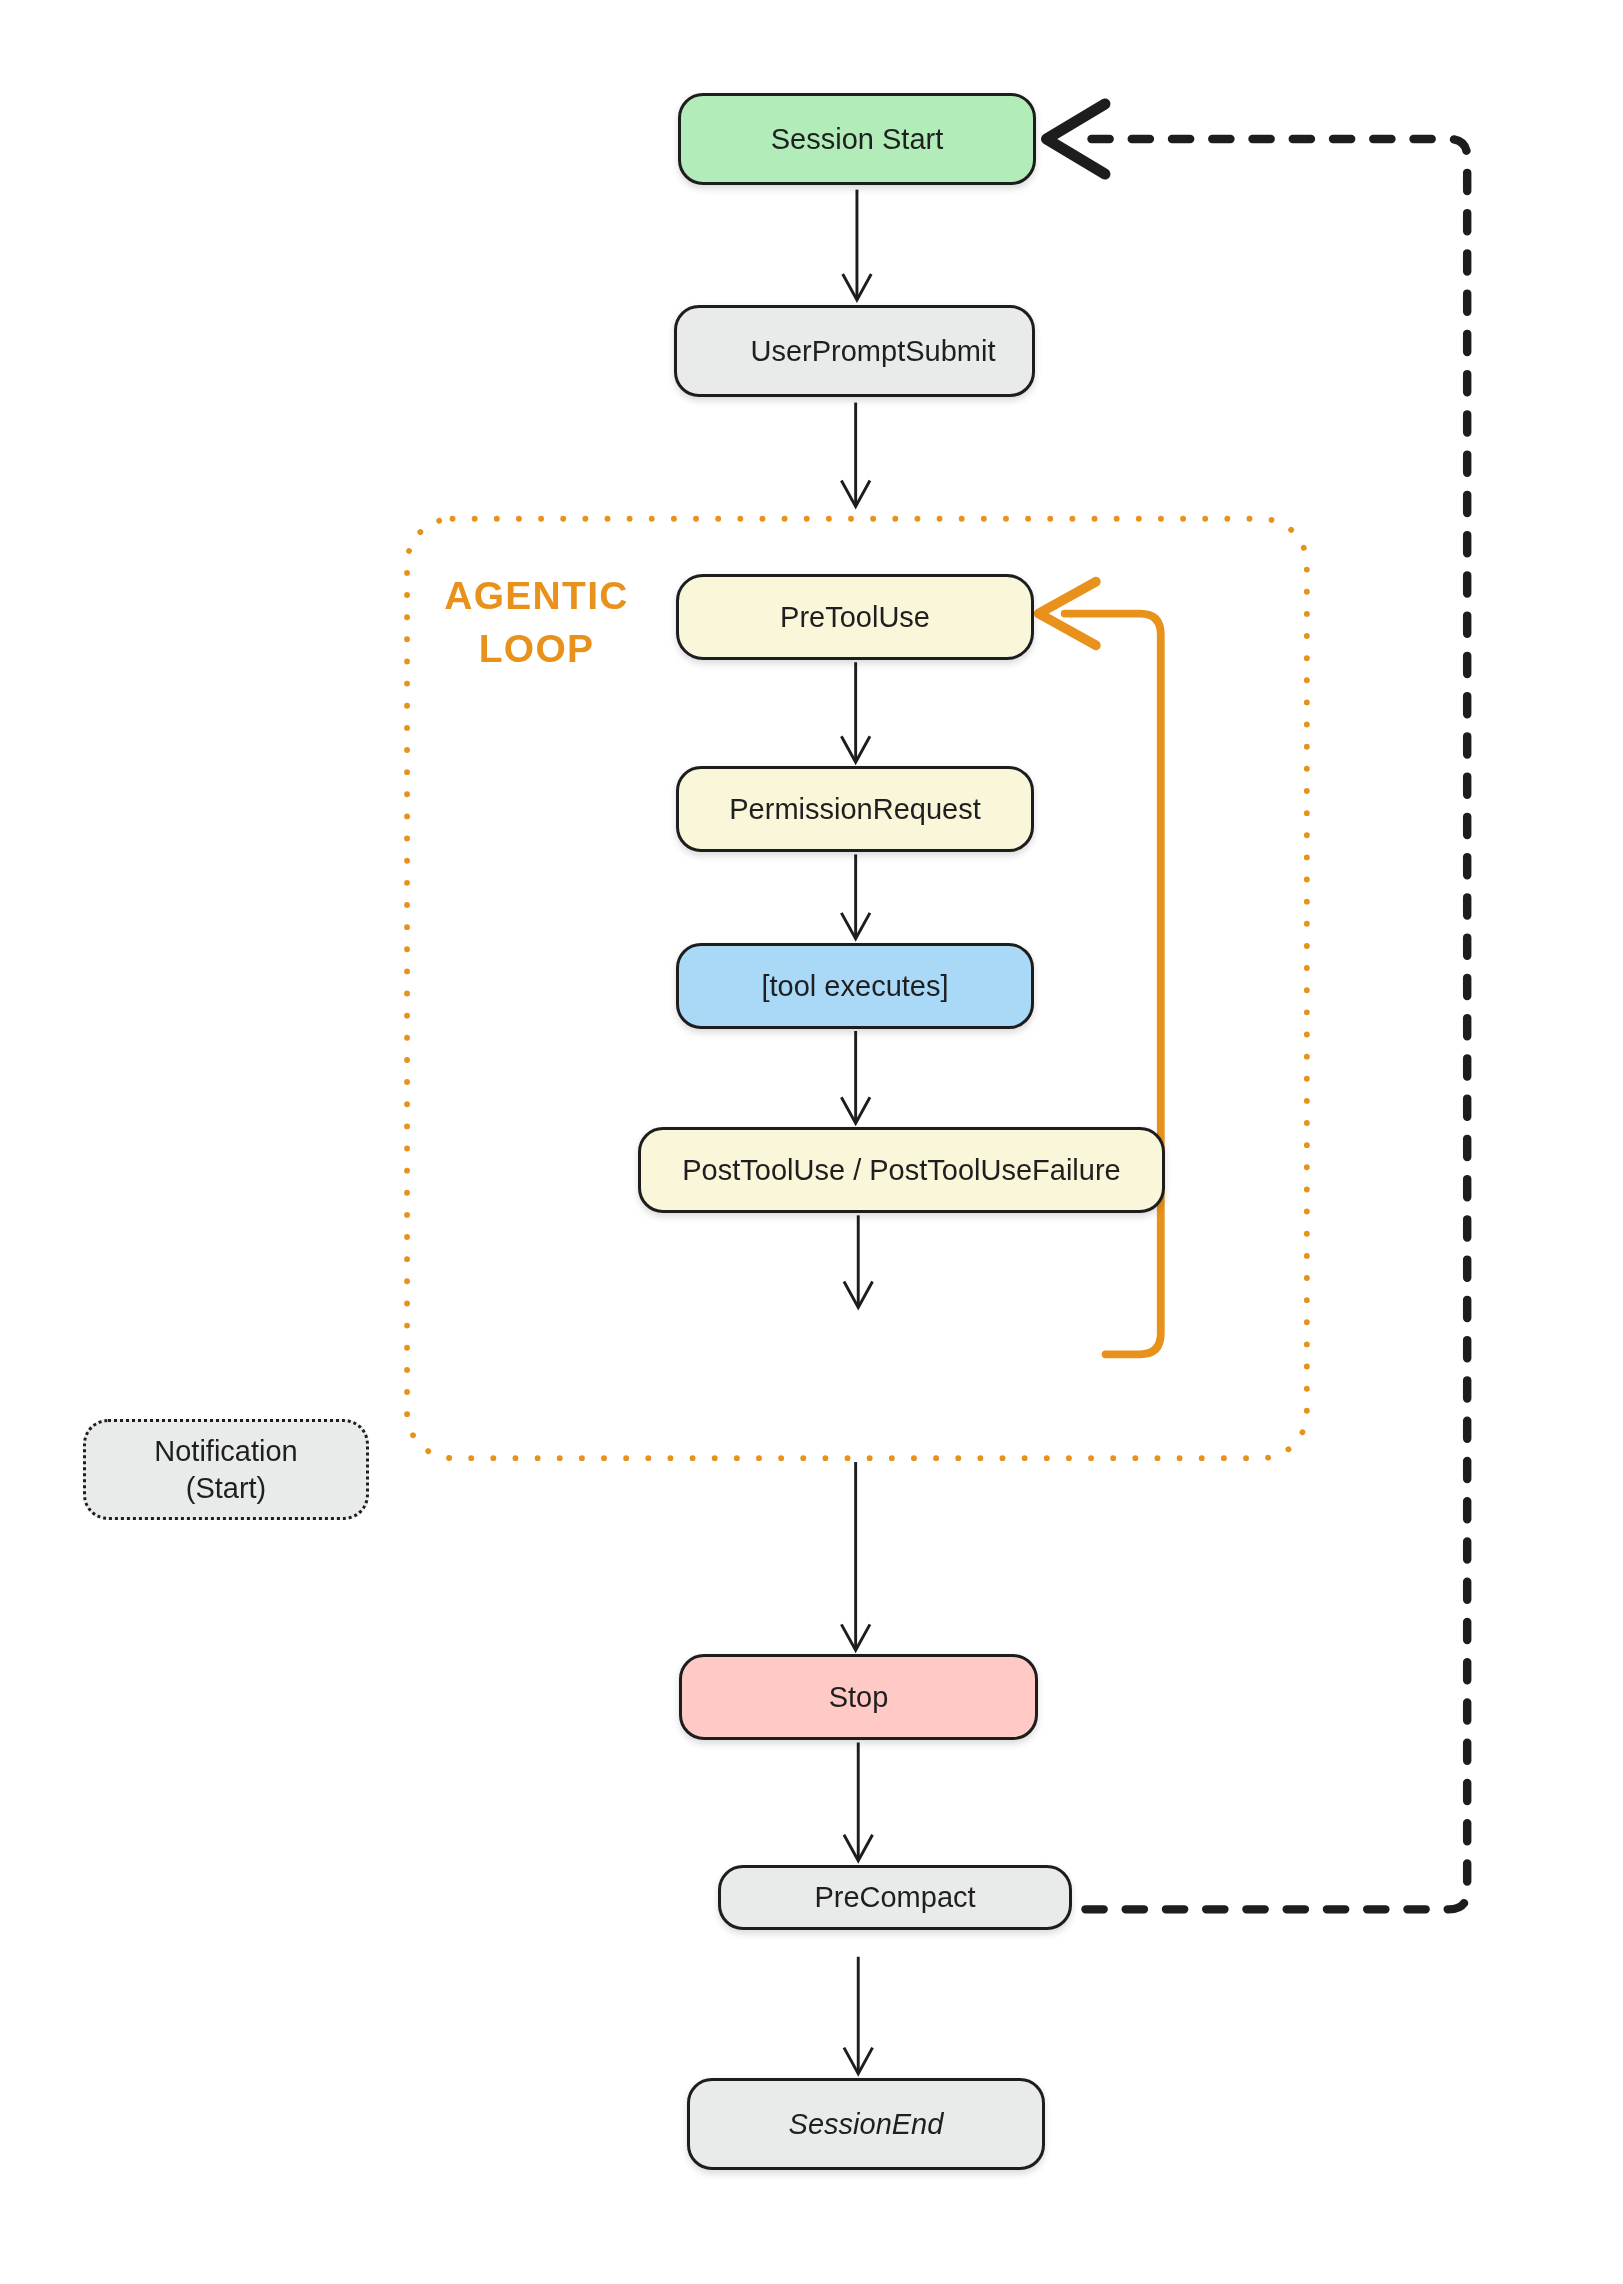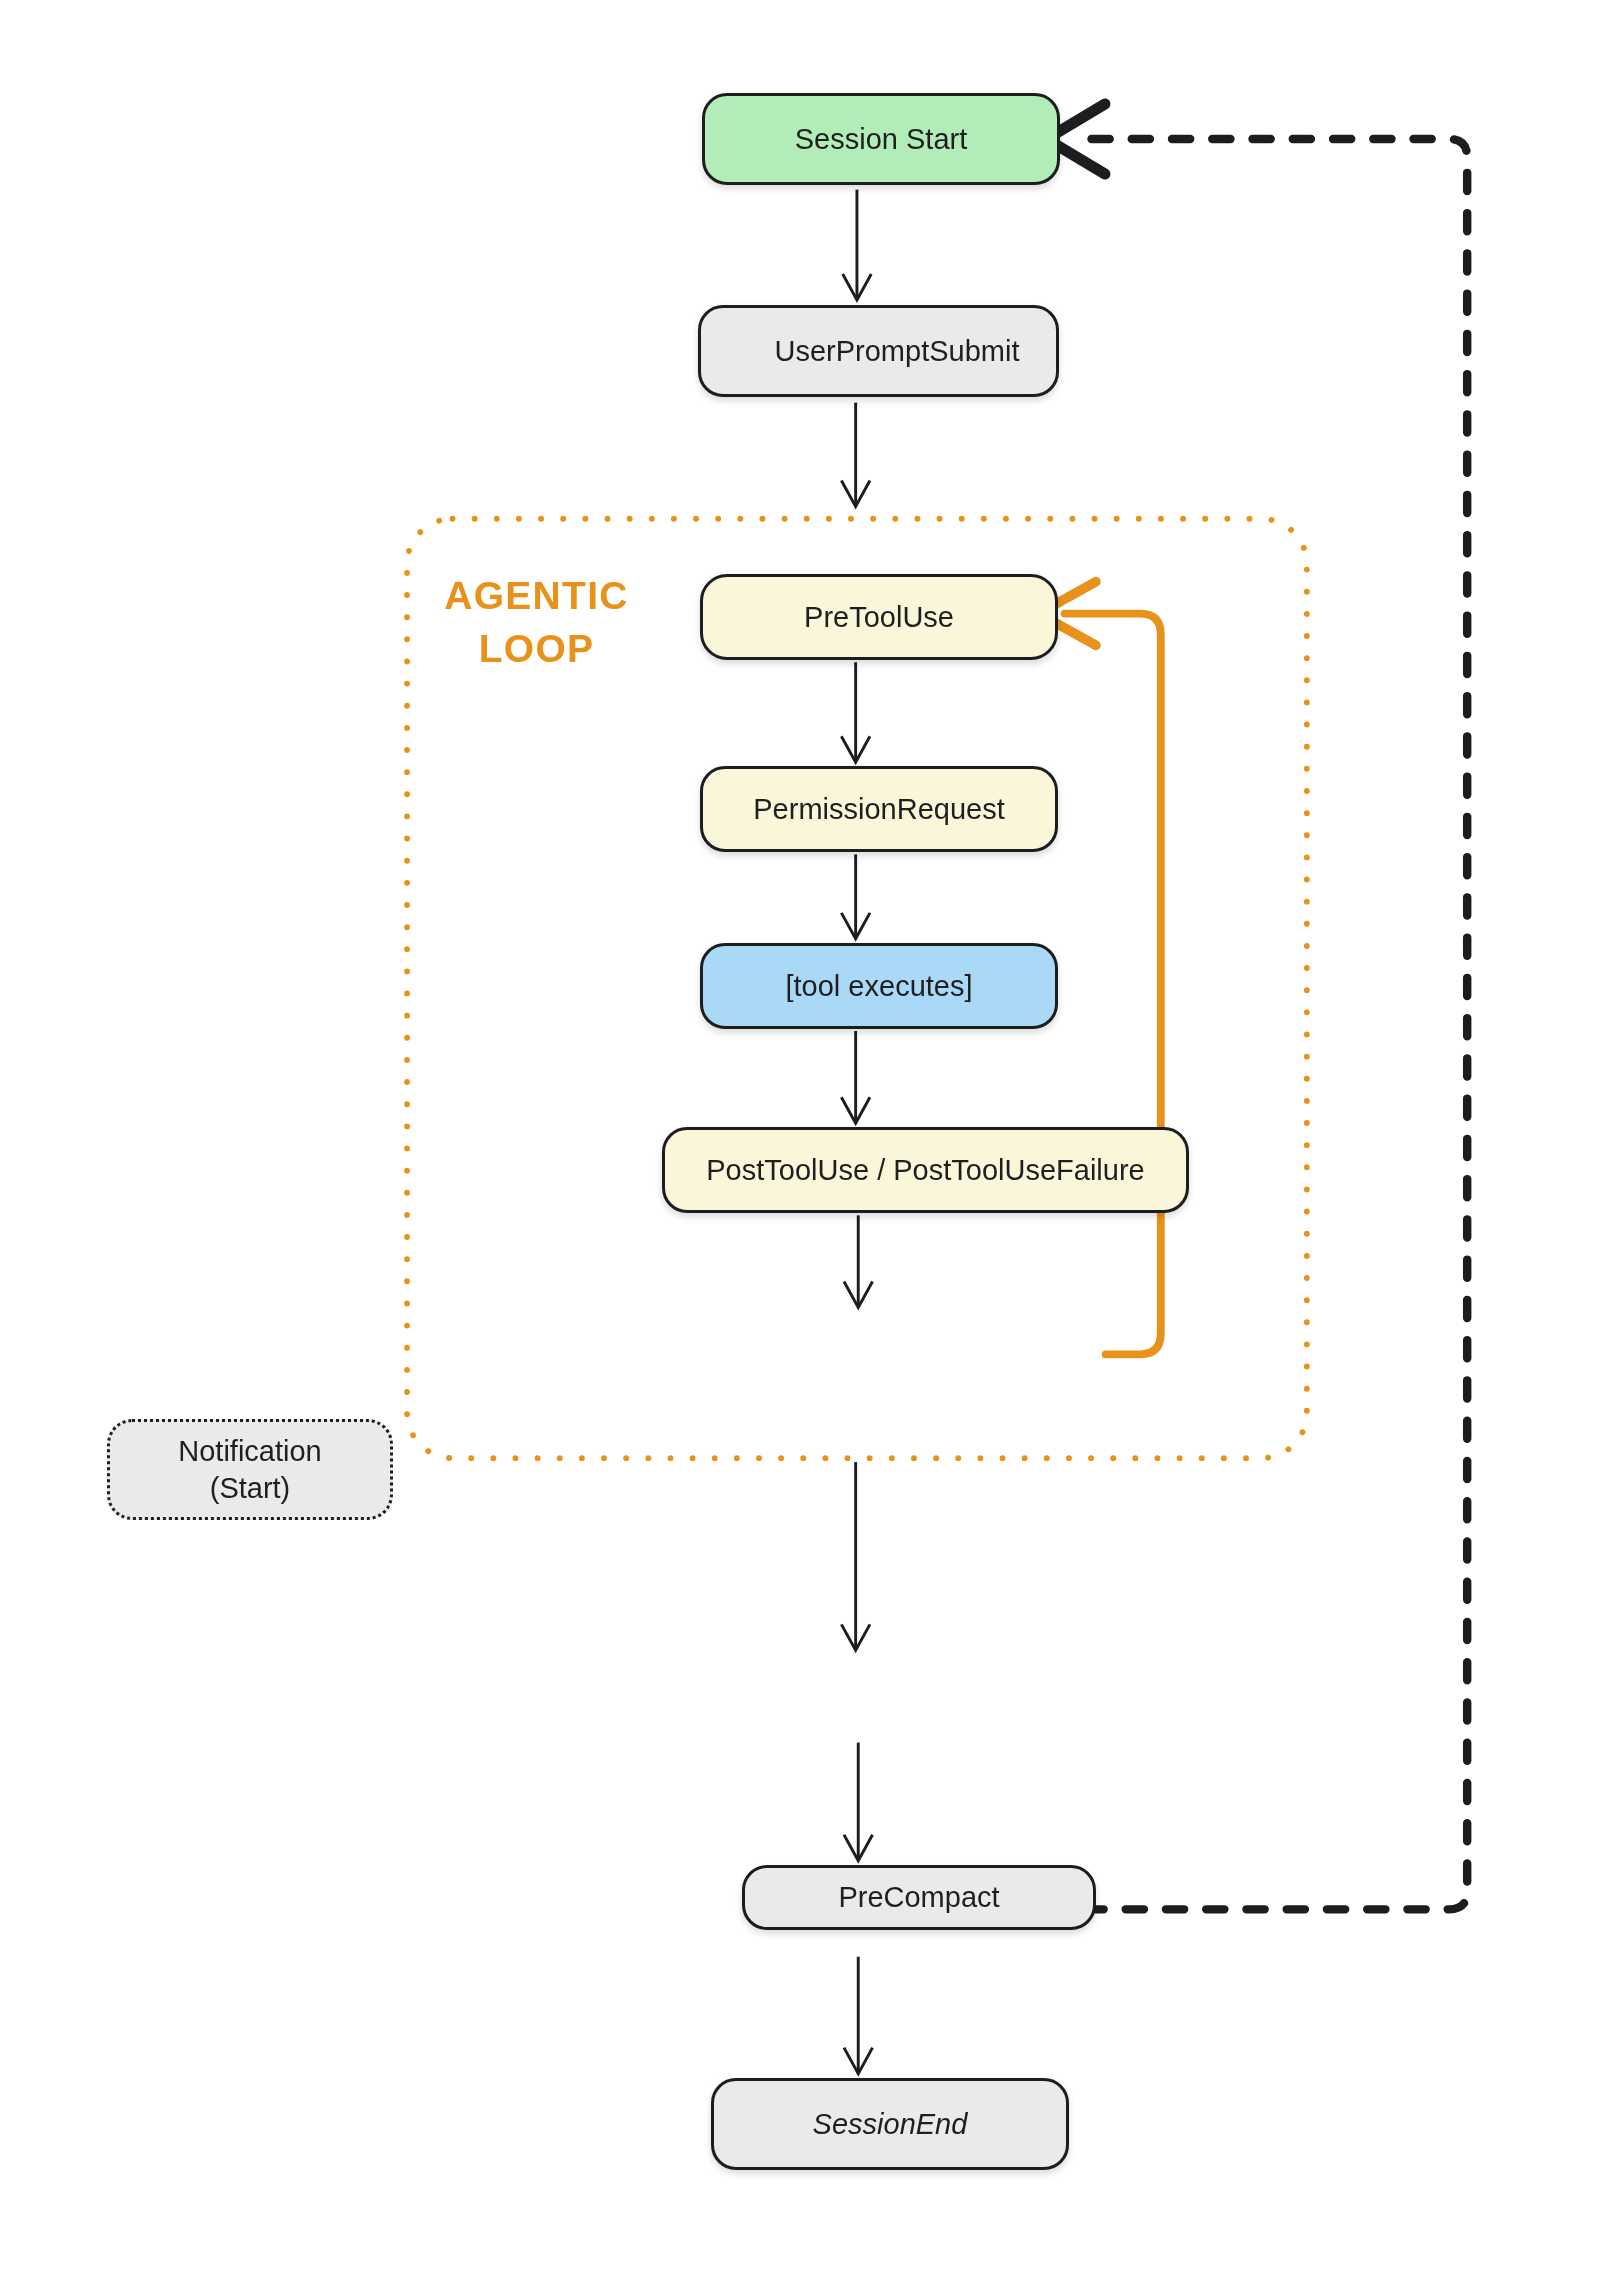--- a/index.html
+++ b/index.html
@@ -30,21 +30,20 @@
   }
   .node{
     position:absolute;
     border:3.2px solid var(--node-border,#1d1d1d);
     border-radius:25px;
     display:flex;align-items:center;justify-content:center;
     font-size:29px;color:#1f1f1f;
     text-align:center;line-height:1.25;
     box-shadow:0 3.9px 7.8px rgba(0,0,0,.14);
     box-sizing:border-box;
-    margin-left:24px;
   }
   .node.dotted{border-style:dotted;border-width:3.9px;box-shadow:none;}
   .loop-label{
     position:absolute;left:413px;top:570px;width:247px;
     color:var(--accent-orange,#e8921c);
     font-size:39px;font-weight:700;letter-spacing:1.3px;
     text-align:center;line-height:1.35;
   }
   
   .n-session-start   {left:678px;top:93px; width:358px;height:92px;}
@@ -144,20 +143,23 @@
   <div class="node n-post-tool-use" style="background: rgb(250, 246, 218);">
     <span>PostToolUse / PostToolUseFailure</span>
   </div>
 
 
   <div class="node dotted n-notification" style="background: rgb(233, 235, 234);">
     <span>Notification</span>
     <span>(Start)</span>
   </div>
 
+  <div class="node n-stop" style="background: rgb(255, 201, 198);">
+    <span>Stop</span>
+  </div>
 
   <div class="node n-pre-compact" style="background: rgb(233, 235, 234);">
     <span>PreCompact</span>
   </div>
 
   <div class="node n-session-end" style="background: rgb(233, 235, 234);">
     <span>SessionEnd</span>
   </div>
 
 </div>

